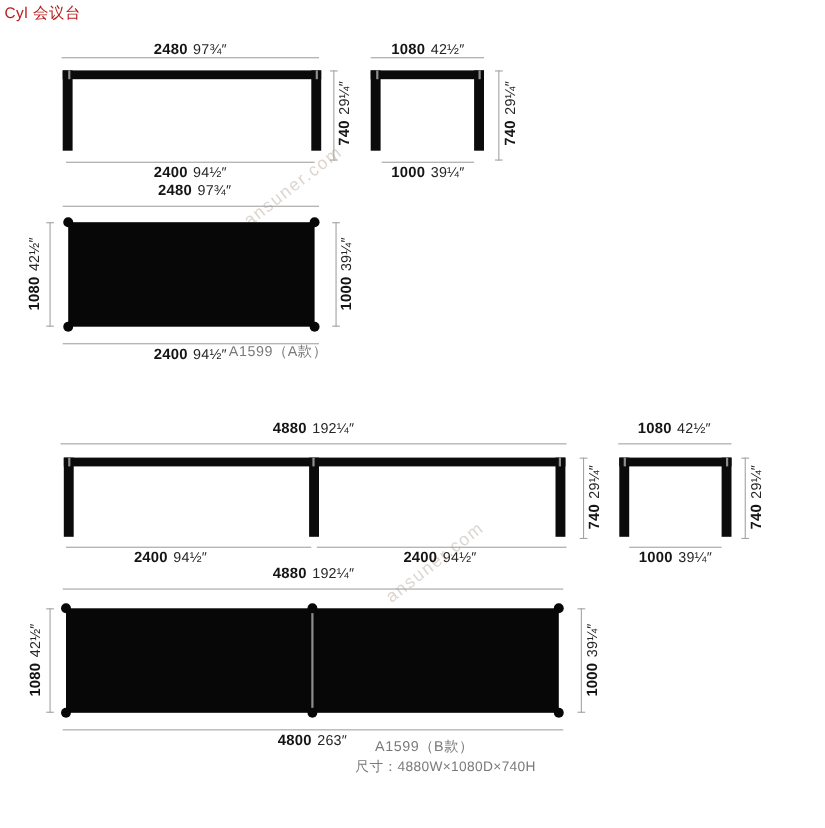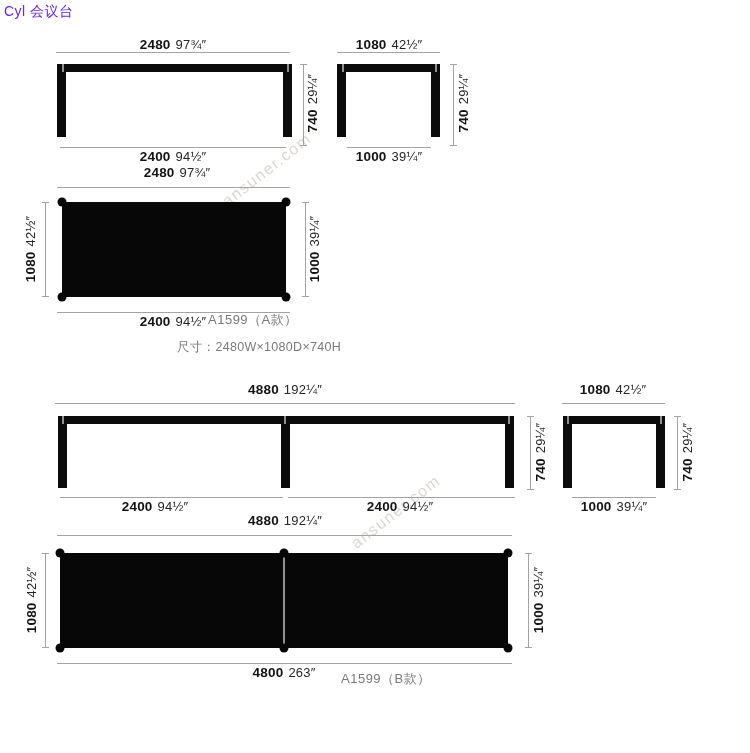--- a/index.html
+++ b/index.html
@@ -1,18 +1,18 @@
 <!DOCTYPE html>
 <html><head>
 <meta charset="utf-8">
 <style>
   html,body{margin:0;padding:0;background:#fff;}
   .canvas{position:relative;width:750px;height:753px;background:#fff;overflow:hidden;
           font-family:"Liberation Sans","DejaVu Sans",sans-serif;}
-  .title{position:absolute;left:4px;top:3px;font-size:14px;color:#6d28d9;letter-spacing:.5px;}
+  .title{position:absolute;left:4px;top:3px;font-size:14px;color:#b91c1c;letter-spacing:.5px;}
   
   .dim{position:absolute;transform:translateX(-50%);display:flex;align-items:baseline;gap:5px;
        white-space:nowrap;line-height:14px;}
   .mm{font-weight:700;font-size:13.5px;color:#141414;letter-spacing:.2px;}
   .in{font-weight:400;font-size:13px;color:#262626;letter-spacing:.2px;}
   
   .vdim{position:absolute;width:90px;height:16px;display:flex;align-items:baseline;justify-content:center;
         gap:5px;white-space:nowrap;transform:rotate(-90deg);line-height:16px;}
   
   .hline{position:absolute;height:1px;background:#a3a3a3;}
@@ -116,21 +116,20 @@
     <span class="in">39¼″</span>
   </div>
 
   <div class="hline" style="left:57px;top:312px;width:233px;"></div>
   <div class="dim" style="left:173px;top:315px;">
     <span class="mm">2400</span>
     <span class="in">94½″</span>
   </div>
 
   <div class="code" style="left:208px;top:311px;">A1599（A款）</div>
-  <div class="size" style="left:177px;top:339px;">尺寸：2480W×1080D×740H</div>
 
   <div class="dim" style="left:285px;top:383px;">
     <span class="mm">4880</span>
     <span class="in">192¼″</span>
   </div>
   <div class="hline" style="left:55px;top:403px;width:460px;"></div>
 
   <div class="leg" style="left:58px;top:416px;height:72px;"></div>
   <div class="leg" style="left:281px;top:416px;height:72px;"></div>
   <div class="leg" style="left:505px;top:416px;height:72px;"></div>
@@ -206,14 +205,15 @@
     <span class="in">39¼″</span>
   </div>
 
   <div class="hline" style="left:57px;top:663px;width:455px;"></div>
   <div class="dim" style="left:284px;top:666px;">
     <span class="mm">4800</span>
     <span class="in">263″</span>
   </div>
 
   <div class="code" style="left:341px;top:670px;">A1599（B款）</div>
+  <div class="size" style="left:323px;top:689px;">尺寸：4880W×1080D×740H</div>
 
 </div>
 
 </body></html>

